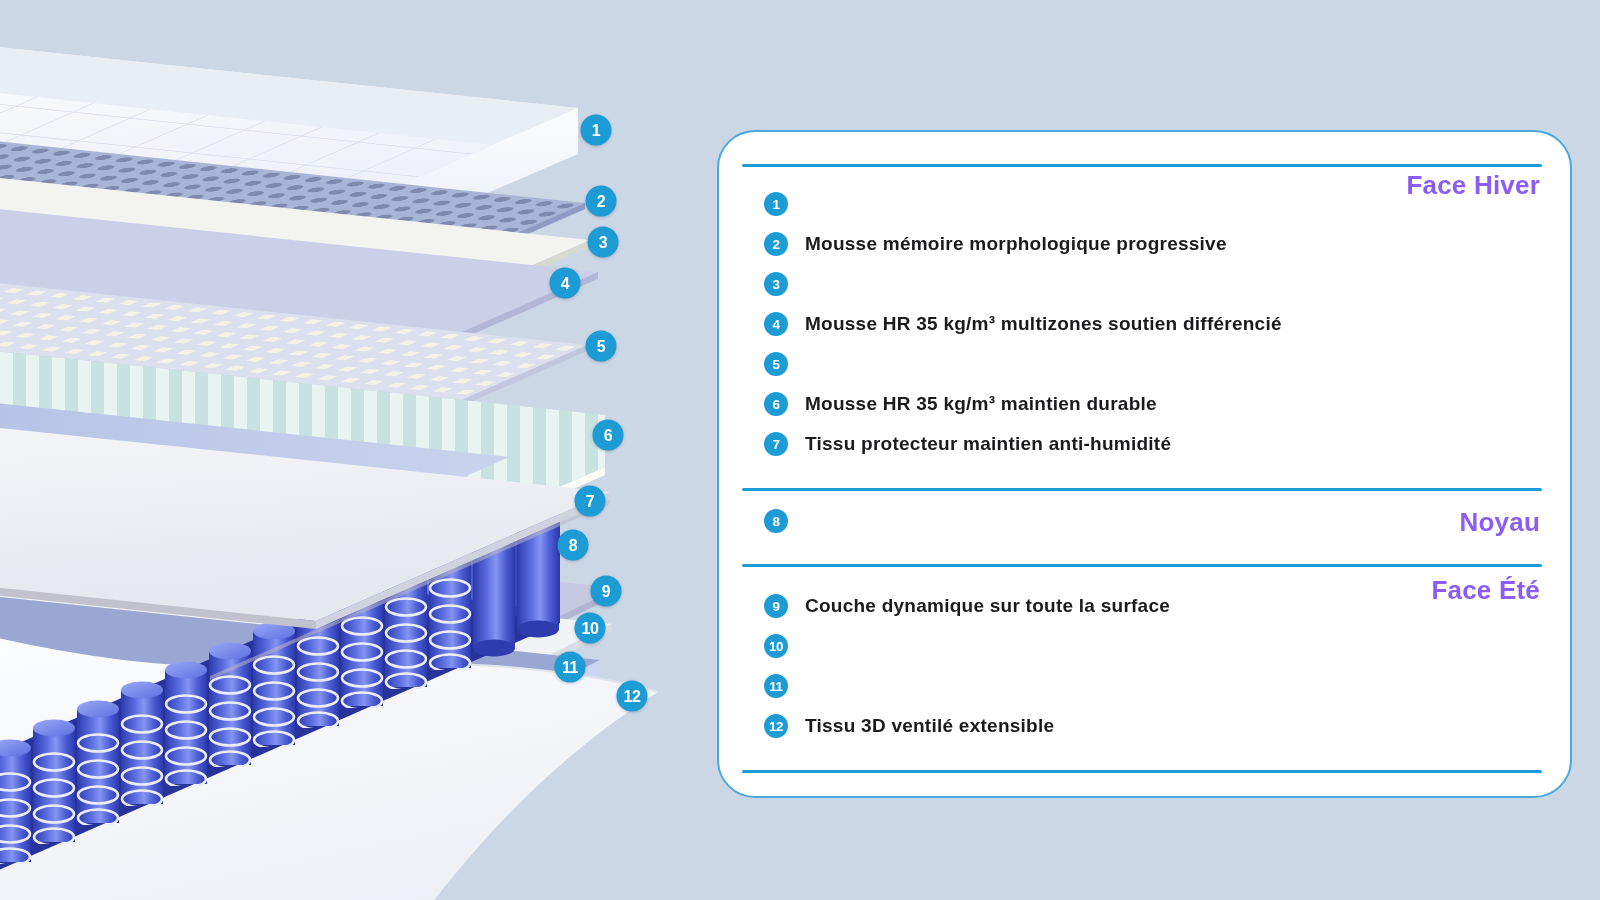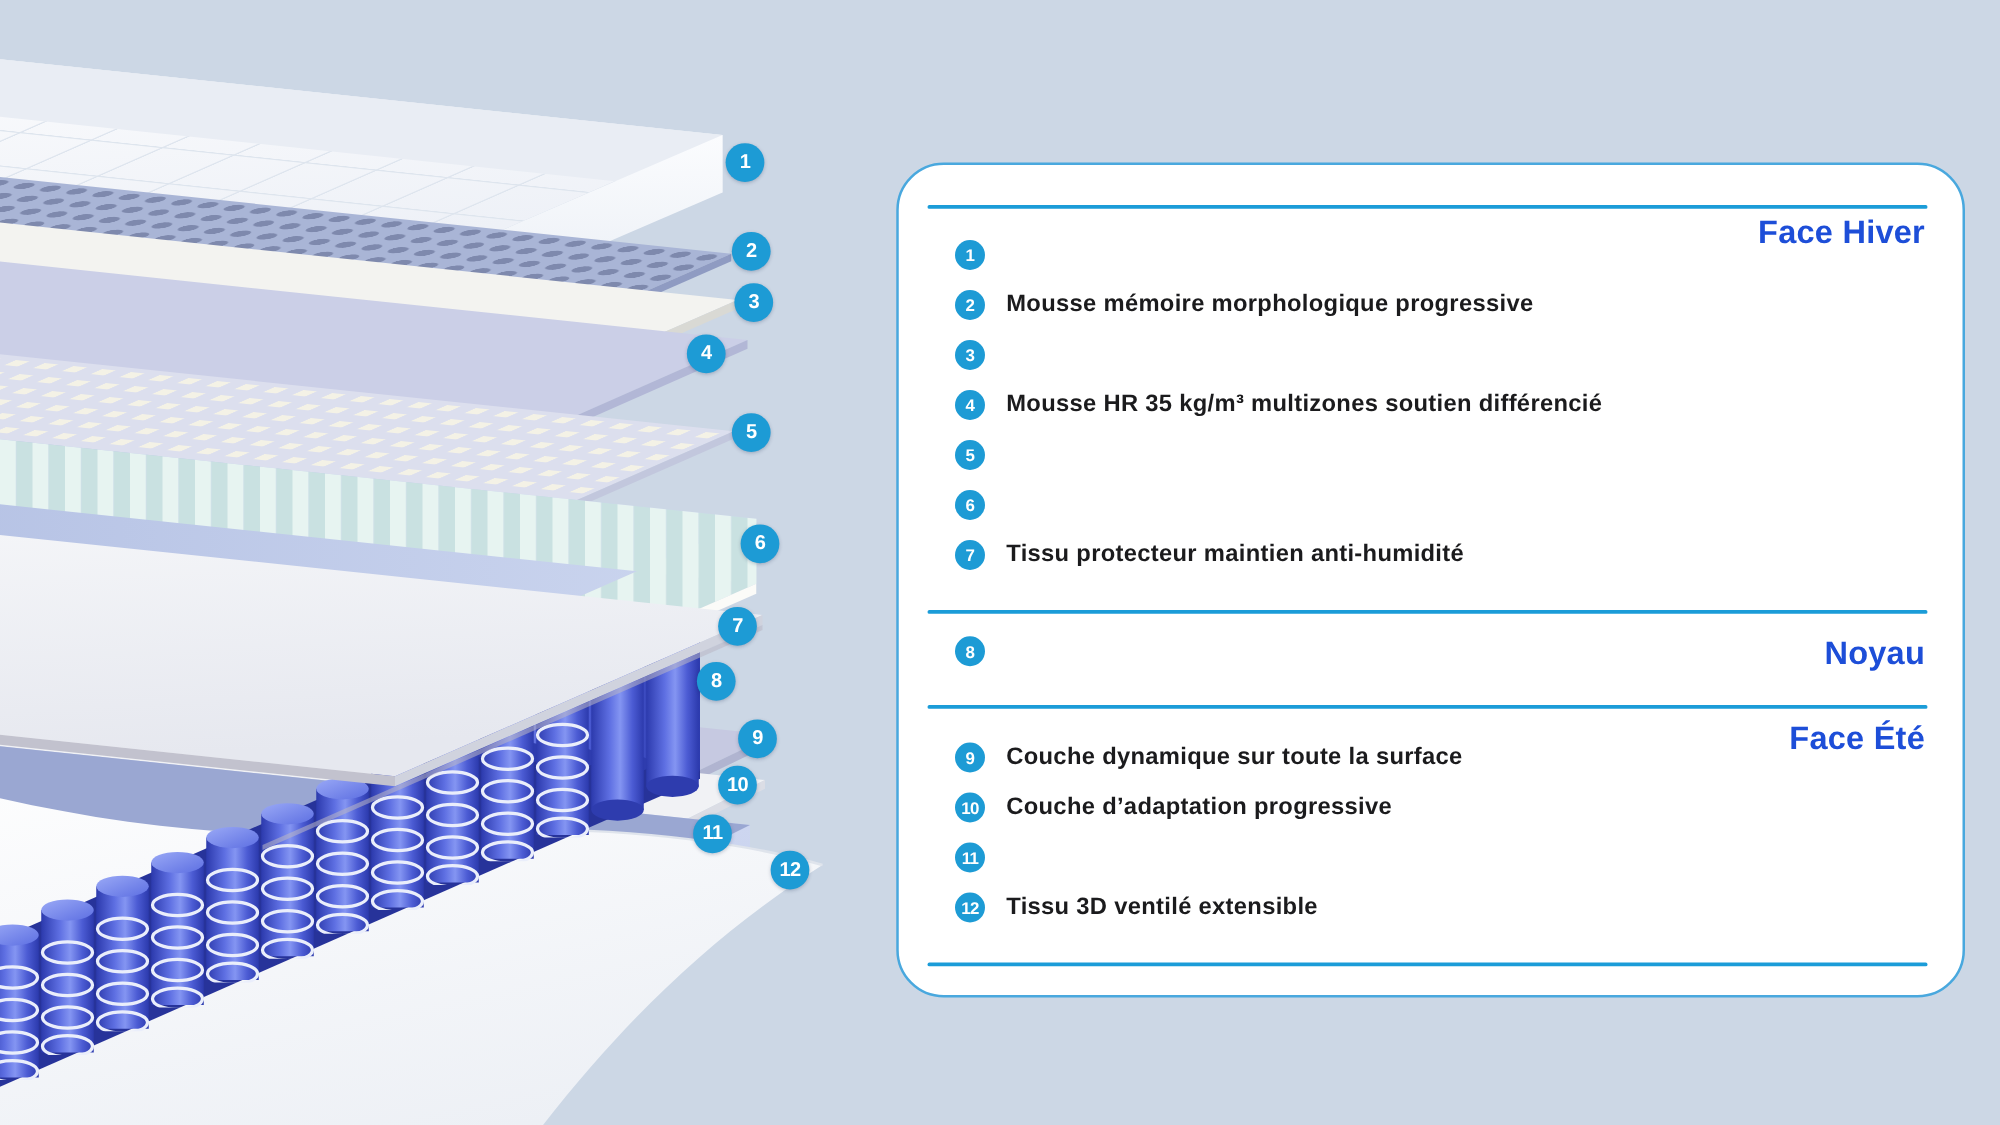--- a/index.html
+++ b/index.html
@@ -22,21 +22,21 @@
   }
 
   
   .panel{
     position:absolute;left:717px;top:130px;width:855px;height:668px;
     background:#ffffff;border:2px solid #49a8de;border-radius:38px;
     box-sizing:border-box;
   }
   .hr{position:absolute;left:23px;width:800px;height:2.5px;background:#1b9cd8;border-radius:2px;}
   .sec-title{
-    position:absolute;right:30px;color:#1d4ed8;font-weight:700;font-size:26px;
+    position:absolute;right:30px;color:#8b5cf6;font-weight:700;font-size:26px;
     letter-spacing:0.2px;white-space:nowrap;
   }
   .row{
     position:absolute;left:45px;height:30px;display:flex;align-items:center;gap:17px;
     white-space:nowrap;
   }
   .lbadge{
     width:24px;height:24px;border-radius:50%;background:#1d9bd5;color:#fff;
     font-size:13.5px;font-weight:700;display:flex;align-items:center;justify-content:center;
     flex:0 0 24px;letter-spacing:-0.5px;
@@ -271,37 +271,37 @@
     </div>
     <div class="row" style="top:177px">
       <span class="lbadge">4</span>
       <span class="itext">Mousse HR 35 kg/m³ multizones soutien différencié</span>
     </div>
     <div class="row" style="top:217px">
       <span class="lbadge">5</span>
     </div>
     <div class="row" style="top:257px">
       <span class="lbadge">6</span>
+      <span class="itext">Mousse HR 35 kg/m³ maintien durable</span>
     </div>
     <div class="row" style="top:297px">
       <span class="lbadge">7</span>
       <span class="itext">Tissu protecteur maintien anti-humidité</span>
     </div>
 
     <div class="row" style="top:374px">
       <span class="lbadge">8</span>
     </div>
 
     <div class="row" style="top:459px">
       <span class="lbadge">9</span>
       <span class="itext">Couche dynamique sur toute la surface</span>
     </div>
     <div class="row" style="top:499px">
       <span class="lbadge">10</span>
-      <span class="itext">Couche d’adaptation progressive</span>
     </div>
     <div class="row" style="top:539px">
       <span class="lbadge">11</span>
     </div>
     <div class="row" style="top:579px">
       <span class="lbadge">12</span>
       <span class="itext">Tissu 3D ventilé extensible</span>
     </div>
   </div>
 </div>

